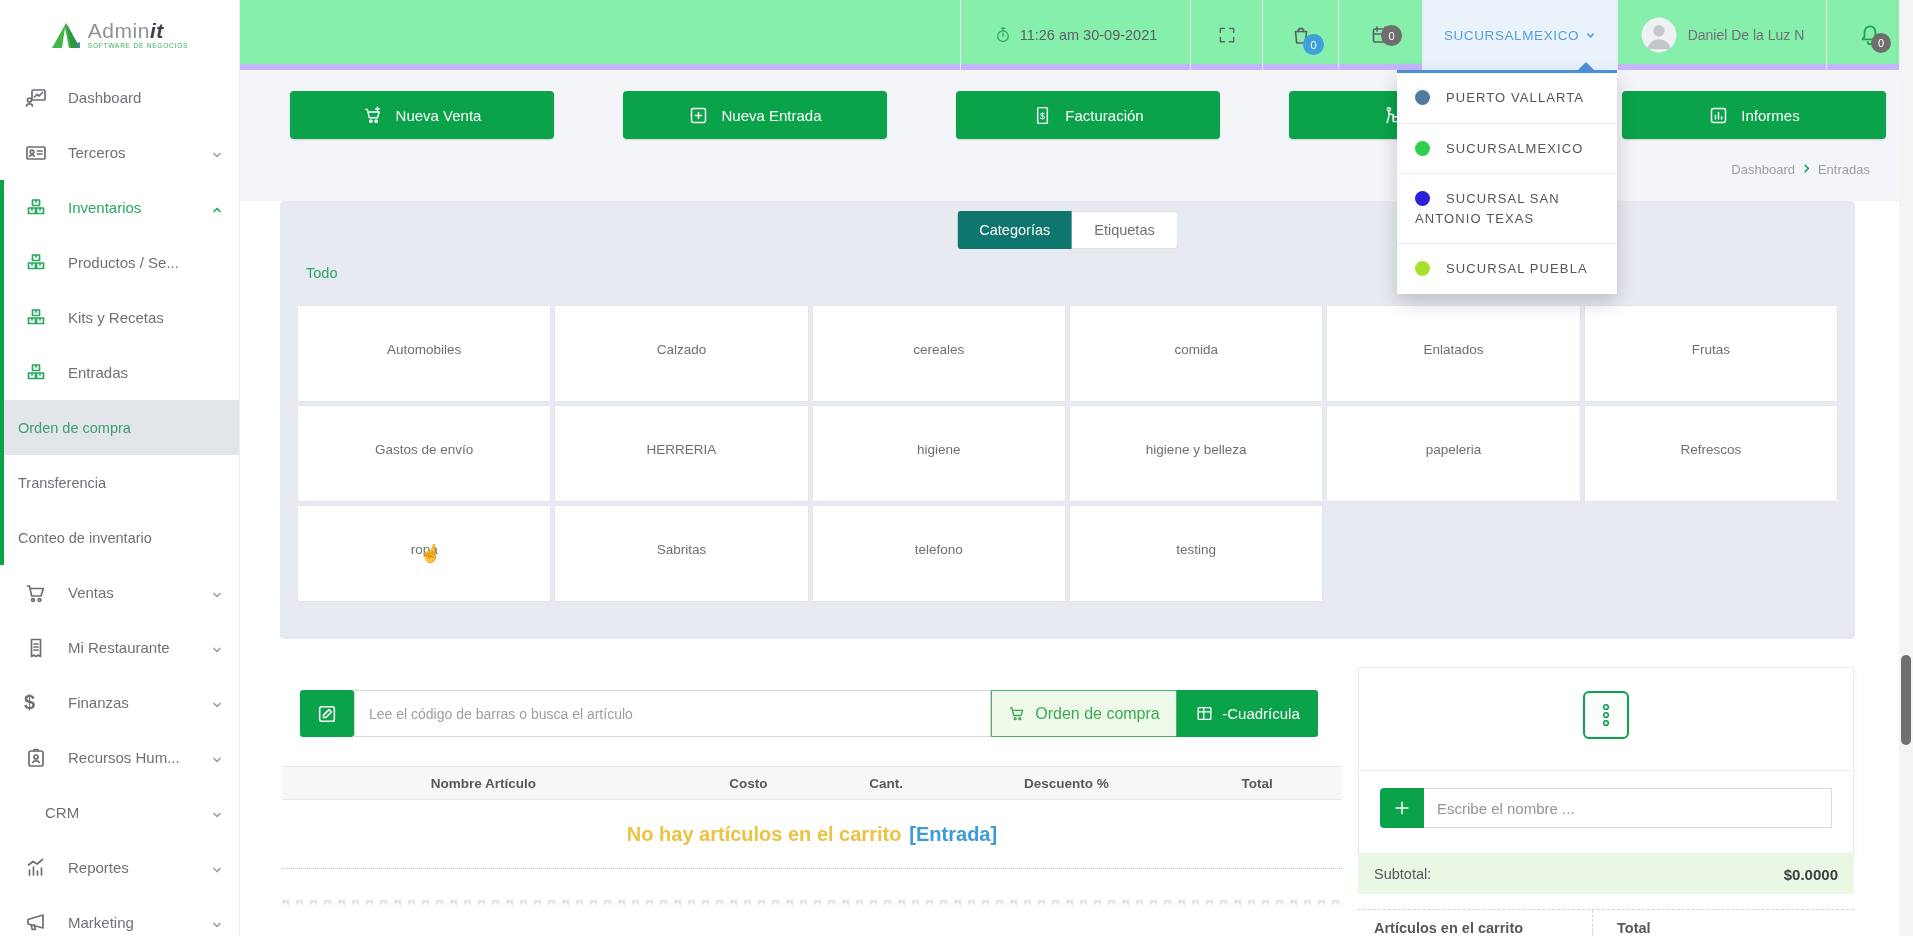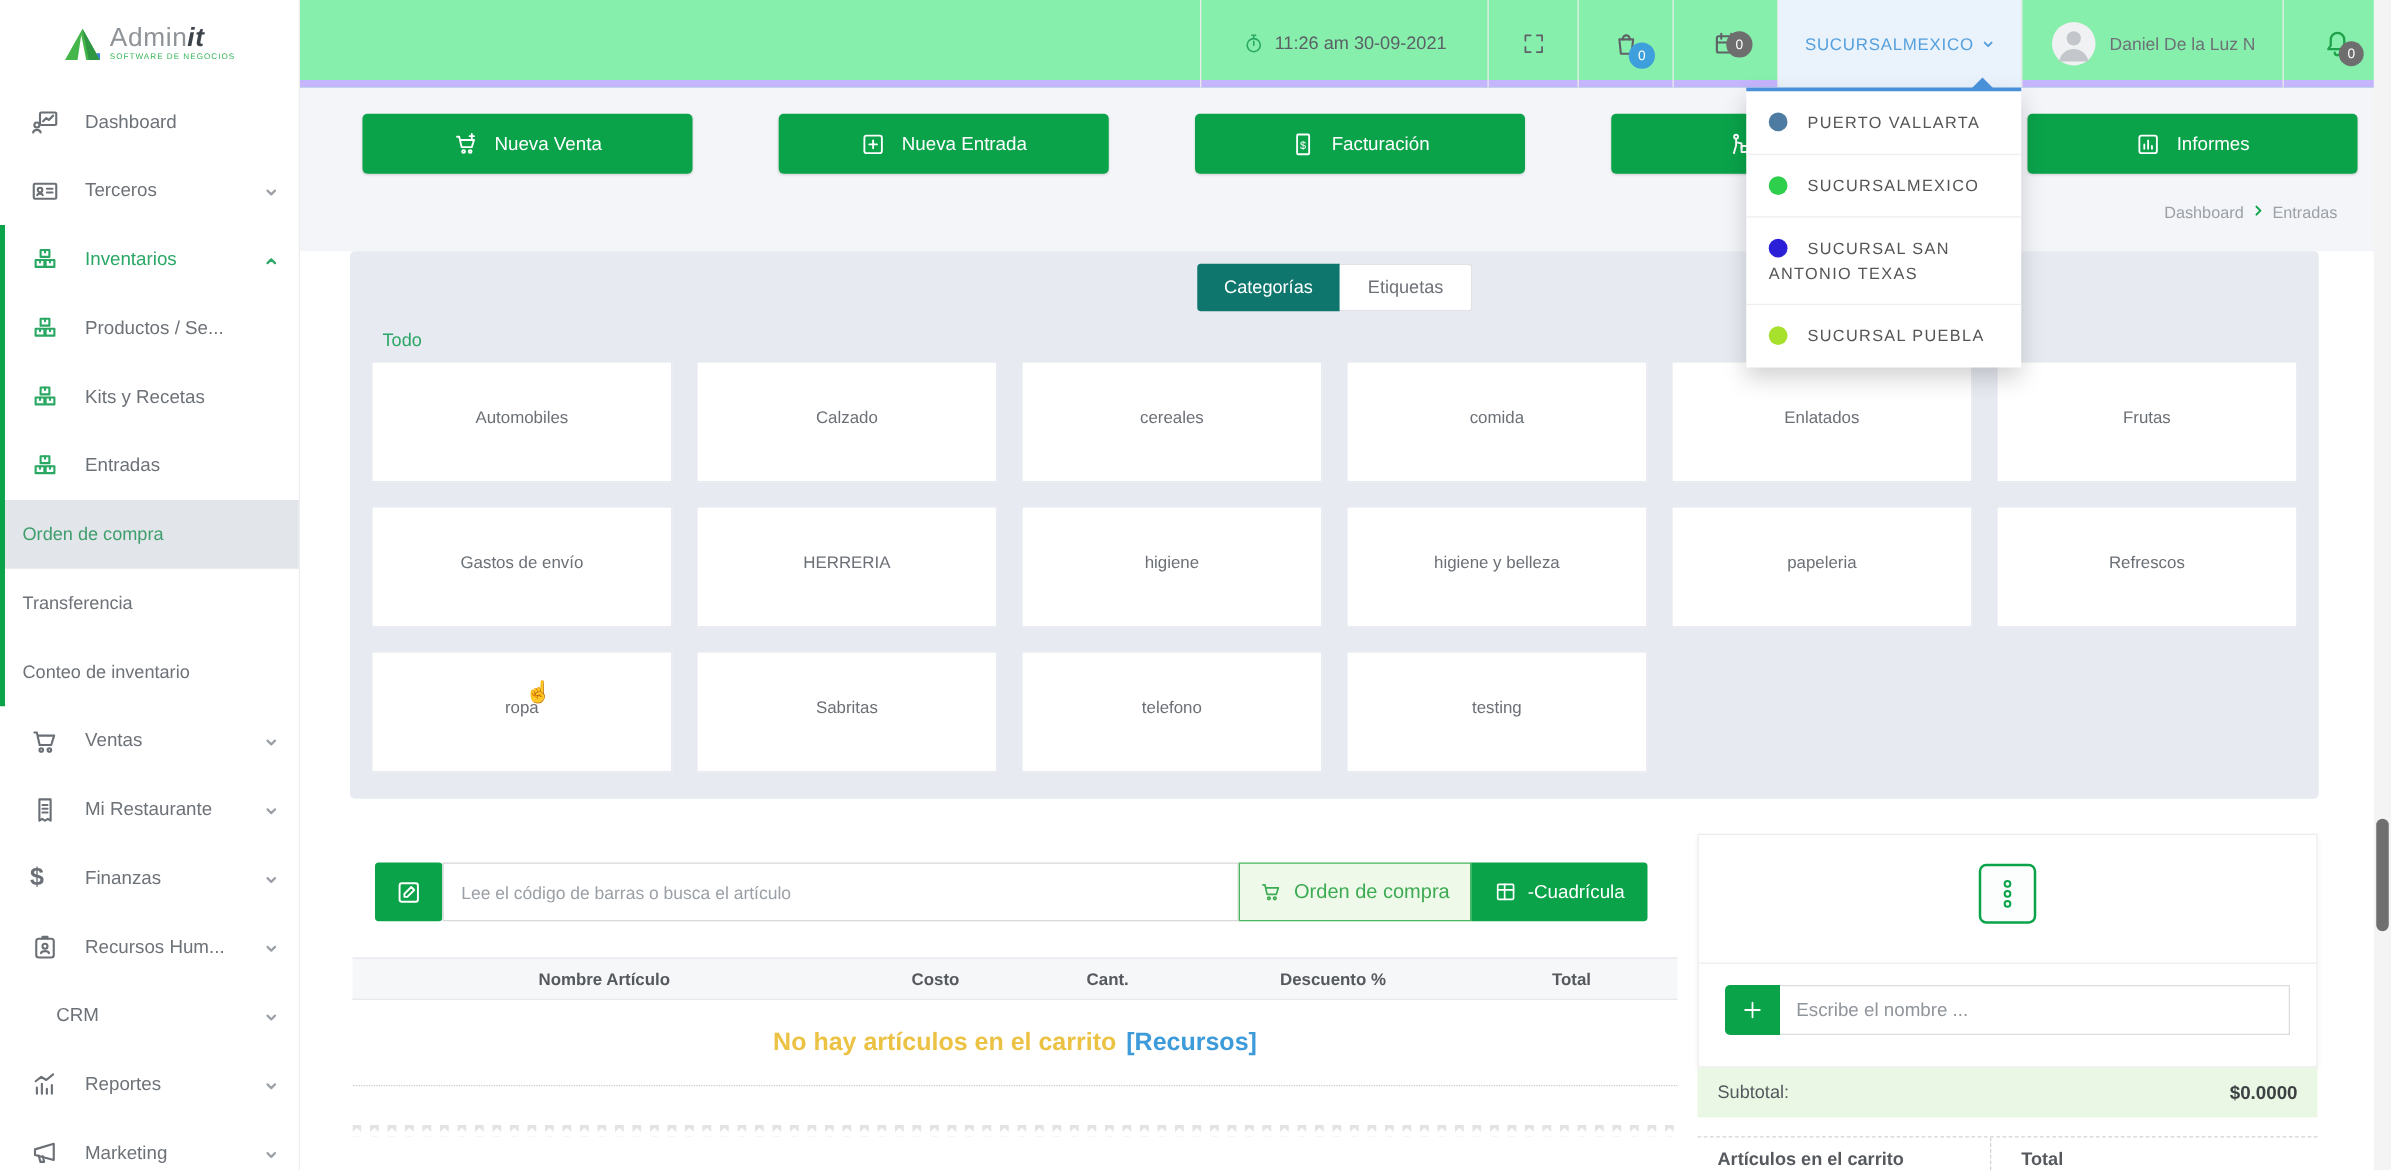--- a/index.html
+++ b/index.html
@@ -67,22 +67,22 @@
   .breadcrumb { top:162px; right:43px; font-size:13px; color:#9aa0a6; display:flex; align-items:center; gap:6px; z-index:5; }
   .bc-chev { color:#0aa34a; }
 
   
   .panel { left:280px; top:201px; width:1575px; height:438px; background:#e8eaf2; border-radius:4px; }
   .tabs { position:absolute; left:50%; transform:translateX(-50%); top:10px; display:flex; }
   .tab { height:38px; display:flex; align-items:center; padding:0 22px; font-size:14.5px; cursor:pointer; }
   .tab-active { background:#0f766e; color:#fff; border-radius:3px 0 0 3px; }
   .tab-idle { background:#fff; color:#6d7278; border:1px solid #e2e2e2; border-left:none; border-radius:0 3px 3px 0; }
   .todo { position:absolute; left:26px; top:64px; color:#2aa765; font-size:14.5px; cursor:pointer; }
-  .cat-grid { position:absolute; left:17px; right:17px; top:88px; display:grid;
-              grid-template-columns:repeat(6,1fr); grid-auto-rows:97px; gap:19px; }
+  .cat-grid { position:absolute; left:17px; right:17px; top:104px; display:grid;
+              grid-template-columns:repeat(6,1fr); grid-auto-rows:97px; gap:3px; }
   .cat-cell { background:#fff; border:1px solid #e2e5ee; display:flex; justify-content:center; align-items:flex-start;
               padding-top:36px; font-size:13.5px; color:#6b7076; cursor:pointer; }
   .cursor-glyph { left:420px; top:543px; font-size:17px; color:#3c4043; z-index:30; }
 
   
   .scan-row { left:300px; top:690px; height:47px; display:flex; z-index:5; }
   .scan-btn { width:54px; background:#0aa34a; border:none; border-radius:3px; color:#fff; display:flex; align-items:center; justify-content:center; cursor:pointer; }
   .scan-input { width:637px; border:1px solid #d8d8d8; background:#fff; padding:0 14px; font-size:14px; font-family:inherit; color:#444; }
   .scan-input::placeholder { color:#9aa0a6; }
   .order-btn { width:186px; background:#eef9ea; border:1px solid #49b75f; color:#3cab51; font-size:16px; font-family:inherit;
@@ -519,21 +519,21 @@
 <div class="abs cart">
   <div class="cart-head">
     <div class="ch ch1">Nombre Artículo</div>
     <div class="ch ch2">Costo</div>
     <div class="ch ch3">Cant.</div>
     <div class="ch ch4">Descuento %</div>
     <div class="ch ch5">Total</div>
   </div>
   <div class="cart-empty">
     <span class="empty-msg">No hay artículos en el carrito</span>
-    <span class="empty-ctx">[Recursos]</span>
+    <span class="empty-ctx">[Entrada]</span>
   </div>
   <div class="cart-pad"></div>
   <div class="tear"></div>
 </div>
 
 <div class="abs sum-card">
   <button class="dots-btn">
     <svg width="16" height="26" viewBox="0 0 16 26">
       <circle cx="8" cy="5" r="2.3" fill="none" stroke="#0aa34a" stroke-width="1.6"></circle>
       <circle cx="8" cy="13" r="2.3" fill="none" stroke="#0aa34a" stroke-width="1.6"></circle>

